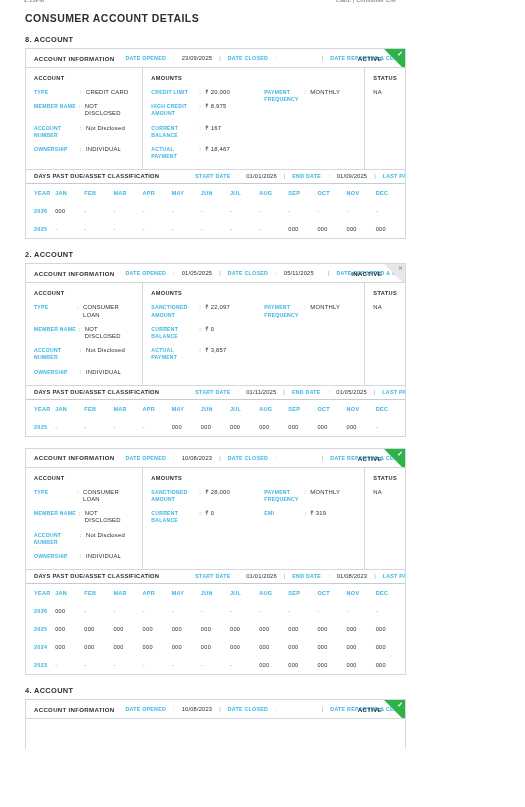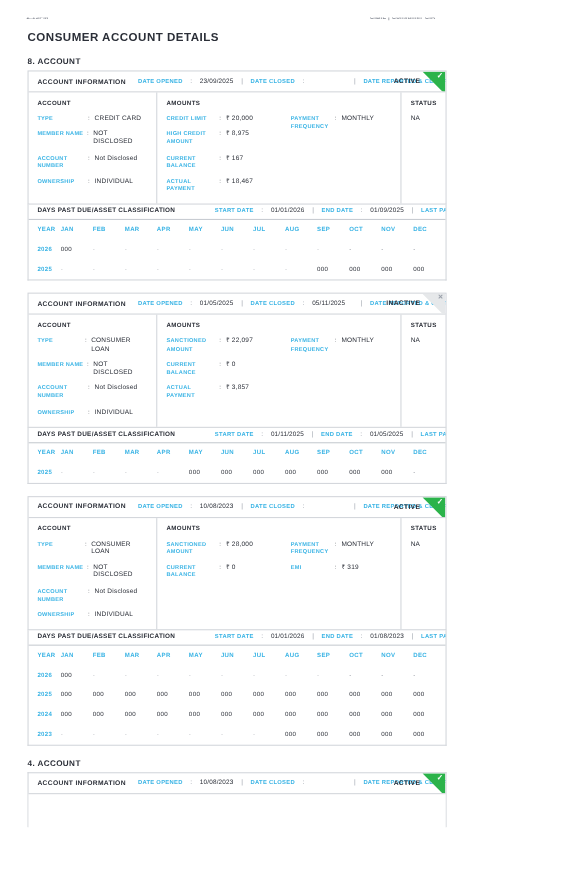--- a/index.html
+++ b/index.html
@@ -8,21 +8,21 @@
     height: 807px;
     background: #ffffff;
     font-family: "Liberation Sans", sans-serif;
     color: #2b2f38;
     overflow: hidden;
   }
   .page {
     position: relative;
     width: 420px;
     height: 807px;
-    padding: 16px 14px;
+    padding: 0 14px;
   }
 
   
   .running-head {
     display: flex;
     justify-content: space-between;
     align-items: flex-start;
     height: 8px;
     padding: 0 10px;
     font-size: 5.4px;
@@ -389,20 +389,21 @@
                 <td>000</td>
                 <td>000</td>
                 <td>000</td>
                 <td>000</td>
               </tr>
             </tbody>
           </table>
         </div>
       </div>
       <div class="acct-section">
+        <div class="acct-heading">2. ACCOUNT</div>
         <div class="card">
           <div class="card-head">
             <span class="ch-title">ACCOUNT INFORMATION</span>
             <span class="lbl">DATE OPENED</span>
             <span class="sep">:</span>
             <span class="val">01/05/2025</span>
             <span class="sep">|</span>
             <span class="lbl">DATE CLOSED</span>
             <span class="sep">:</span>
             <span class="val">05/11/2025</span>

